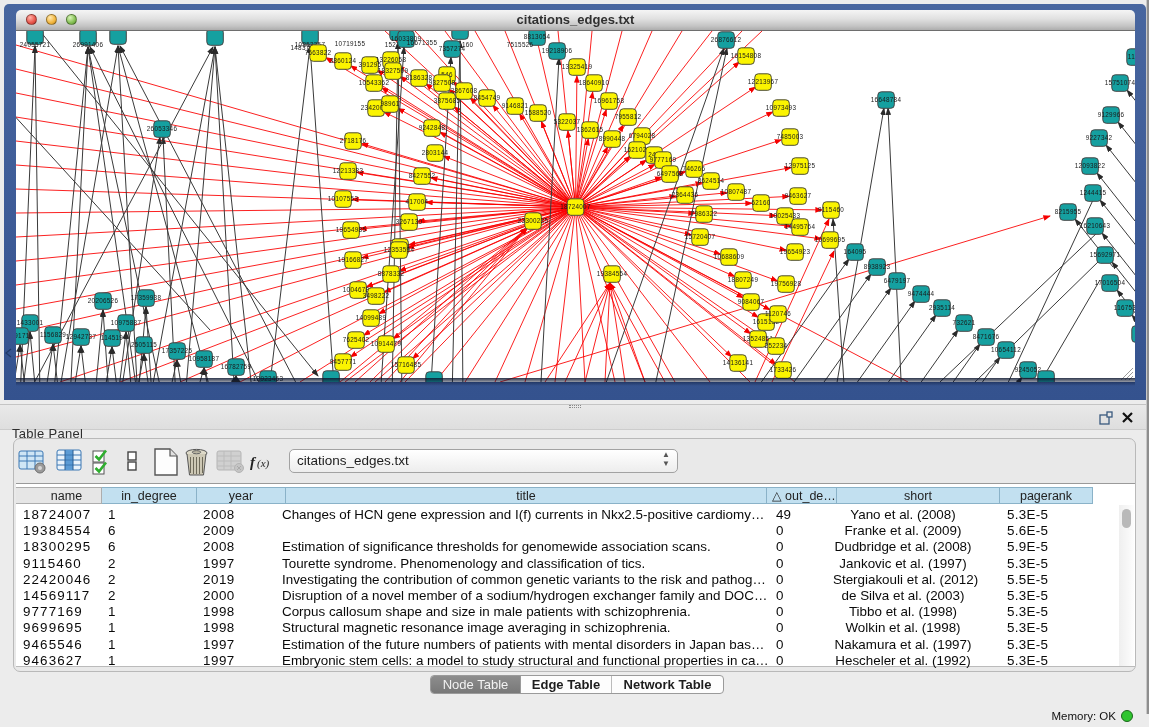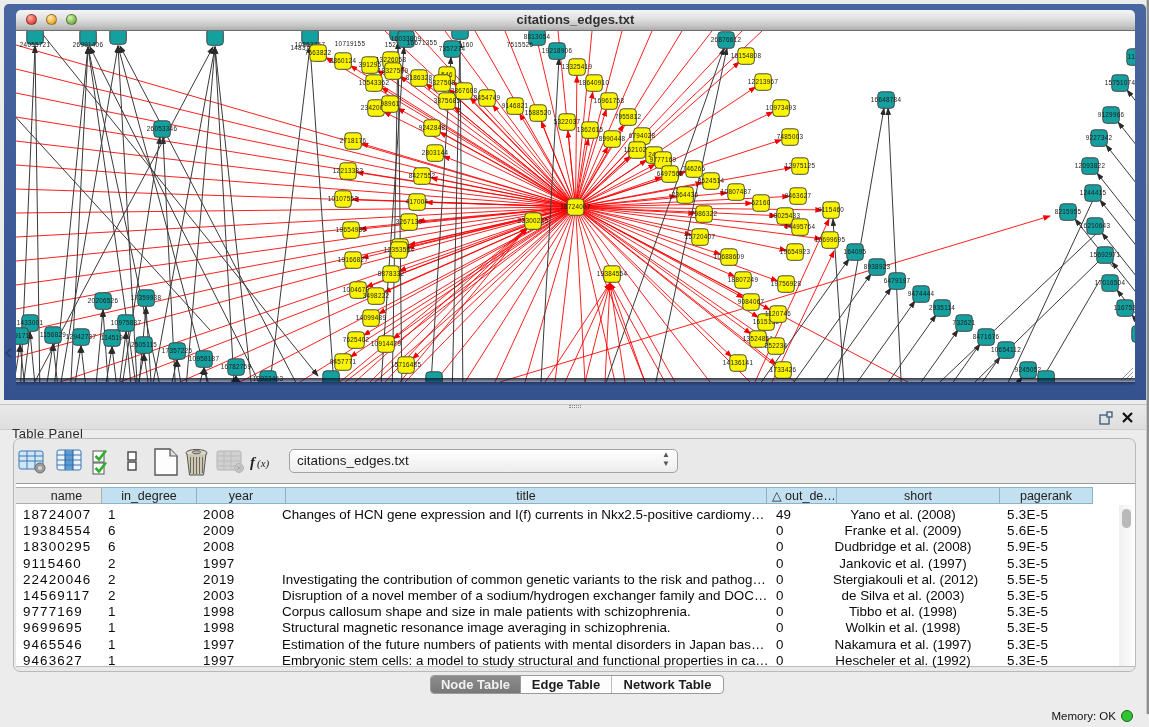--- a/index.html
+++ b/index.html
@@ -27,21 +27,21 @@
 #tablewrap{position:absolute;left:16px;top:483px;width:1119px;height:184px;background:#fff;border-top:1px solid #9a9a9a;border-bottom:1px solid #bbb}
 .th{position:absolute;top:487px;height:17px;background:#c2e0f0;border:1px solid #8ab2c8;border-left:none;font-size:12.5px;color:#222;text-align:center;line-height:17px}
 .tr{position:absolute;left:0;width:1149px;height:16.2px;font-size:13.4px;color:#0a0a0a}
 .tr span{position:absolute;white-space:nowrap;line-height:16.2px}
 .tr .ctr{text-align:center}
 #vscroll{position:absolute;left:1119px;top:505px;width:15px;height:161px;background:linear-gradient(90deg,#efefef,#fdfdfd)}
 #vthumb{position:absolute;left:1122px;top:509px;width:9px;height:19px;background:#b9b9b9;border-radius:5px}
 
 #tabs{position:absolute;left:430px;top:675px;width:294px;height:19px;border:1px solid #9a9a9a;border-radius:4px;background:#fdfdfd;font-size:13px;font-weight:bold;color:#1d1d1d;display:flex}
 #tabs .seg{flex:none;text-align:center;line-height:18px}
-#tabs .sel{background:linear-gradient(180deg,#8d8d8d,#787878);color:#f2f2f2;border-radius:3px 0 0 3px;font-weight:bold}
+#tabs .sel{background:linear-gradient(180deg,#8d8d8d,#787878);color:#f2f2f2;border-radius:3px 0 0 3px;font-weight:normal}
 #mem{position:absolute;right:33px;top:710px;font-size:11.5px;color:#111}
 #memdot{position:absolute;right:16px;top:710px;width:12px;height:12px;border-radius:50%;background:#2fc52f;border:1.5px solid #1c661c}
 </style></head><body>
 <div id="app">
  <div id="gwin">
   <div id="tbar">
         <div class="tt">citations_edges.txt</div>
       </div>
   <div class="light" style="left:22px;background:radial-gradient(circle at 35% 30%,#ffb3a8,#e8544a 60%,#b33a32)"></div>
   <div class="light" style="left:42px;background:radial-gradient(circle at 35% 30%,#ffe9b0,#f2b53c 60%,#c08a23)"></div>
@@ -645,45 +645,47 @@
       <span style="left:108px">6</span>
       <span style="left:203px;letter-spacing:.5px">2009</span>
       <span style="left:776px">0</span>
 <span class="ctr" style="left:833px;width:140px">Franke et al. (2009)</span>
       <span style="left:1007px;letter-spacing:.3px">5.6E-5</span>
     </div>
 <div class="tr" style="top:539.4px">
 <span style="left:23px;letter-spacing:1.1px">18300295</span>
       <span style="left:108px">6</span>
       <span style="left:203px;letter-spacing:.5px">2008</span>
+<span style="left:282px;width:487px;overflow:hidden;text-overflow:ellipsis">Estimation of significance thresholds for genomewide association scans.</span>
       <span style="left:776px">0</span>
 <span class="ctr" style="left:833px;width:140px">Dudbridge et al. (2008)</span>
       <span style="left:1007px;letter-spacing:.3px">5.9E-5</span>
     </div>
 <div class="tr" style="top:555.6px">
 <span style="left:23px;letter-spacing:1.1px">9115460</span>
       <span style="left:108px">2</span>
       <span style="left:203px;letter-spacing:.5px">1997</span>
+<span style="left:282px;width:487px;overflow:hidden;text-overflow:ellipsis">Tourette syndrome. Phenomenology and classification of tics.</span>
       <span style="left:776px">0</span>
 <span class="ctr" style="left:833px;width:140px">Jankovic et al. (1997)</span>
       <span style="left:1007px;letter-spacing:.3px">5.3E-5</span>
     </div>
 <div class="tr" style="top:571.8px">
 <span style="left:23px;letter-spacing:1.1px">22420046</span>
       <span style="left:108px">2</span>
       <span style="left:203px;letter-spacing:.5px">2019</span>
 <span style="left:282px;width:487px;overflow:hidden;text-overflow:ellipsis">Investigating the contribution of common genetic variants to the risk and pathogen…</span>
       <span style="left:776px">0</span>
 <span class="ctr" style="left:833px;width:140px">Stergiakouli et al. (2012)</span>
       <span style="left:1007px;letter-spacing:.3px">5.5E-5</span>
     </div>
 <div class="tr" style="top:588.0px">
 <span style="left:23px;letter-spacing:1.1px">14569117</span>
       <span style="left:108px">2</span>
-      <span style="left:203px;letter-spacing:.5px">2003</span>
+      <span style="left:203px;letter-spacing:.5px">2000</span>
 <span style="left:282px;width:487px;overflow:hidden;text-overflow:ellipsis">Disruption of a novel member of a sodium/hydrogen exchanger family and DOCK…</span>
       <span style="left:776px">0</span>
 <span class="ctr" style="left:833px;width:140px">de Silva et al. (2003)</span>
       <span style="left:1007px;letter-spacing:.3px">5.3E-5</span>
     </div>
 <div class="tr" style="top:604.2px">
 <span style="left:23px;letter-spacing:1.1px">9777169</span>
       <span style="left:108px">1</span>
       <span style="left:203px;letter-spacing:.5px">1998</span>
 <span style="left:282px;width:487px;overflow:hidden;text-overflow:ellipsis">Corpus callosum shape and size in male patients with schizophrenia.</span>

